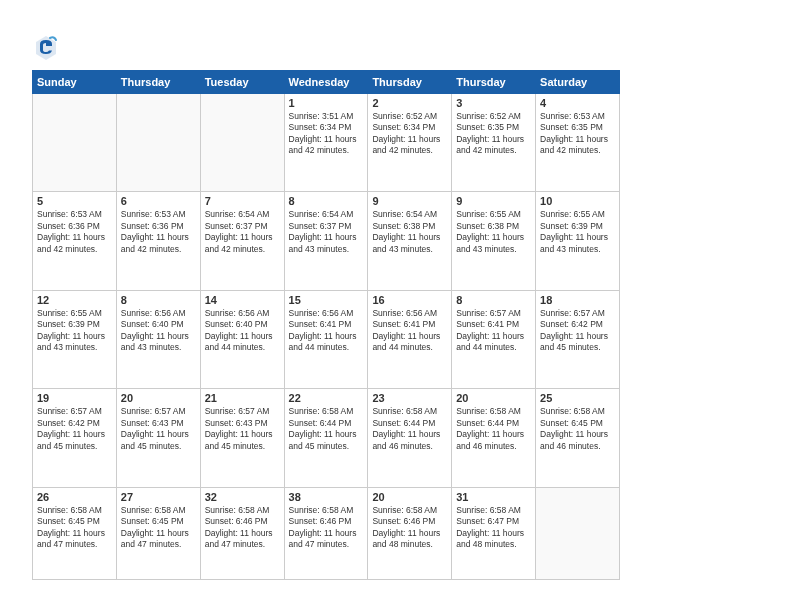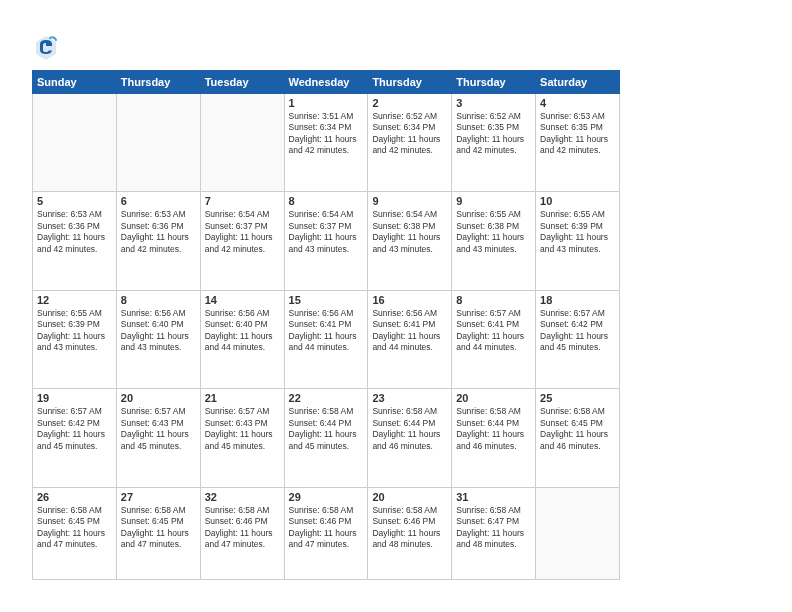--- a/index.html
+++ b/index.html
@@ -333,21 +333,21 @@
 and 47 minutes.</div>
           </td>
           <td>
             <span class="day-number">32</span>
             <div class="cell-info" style="white-space: pre-line;">Sunrise: 6:58 AM
 Sunset: 6:46 PM
 Daylight: 11 hours
 and 47 minutes.</div>
           </td>
           <td>
-            <span class="day-number">29</span>
+            <span class="day-number">38</span>
             <div class="cell-info" style="white-space: pre-line;">Sunrise: 6:58 AM
 Sunset: 6:46 PM
 Daylight: 11 hours
 and 47 minutes.</div>
           </td>
           <td>
             <span class="day-number">20</span>
             <div class="cell-info" style="white-space: pre-line;">Sunrise: 6:58 AM
 Sunset: 6:46 PM
 Daylight: 11 hours

